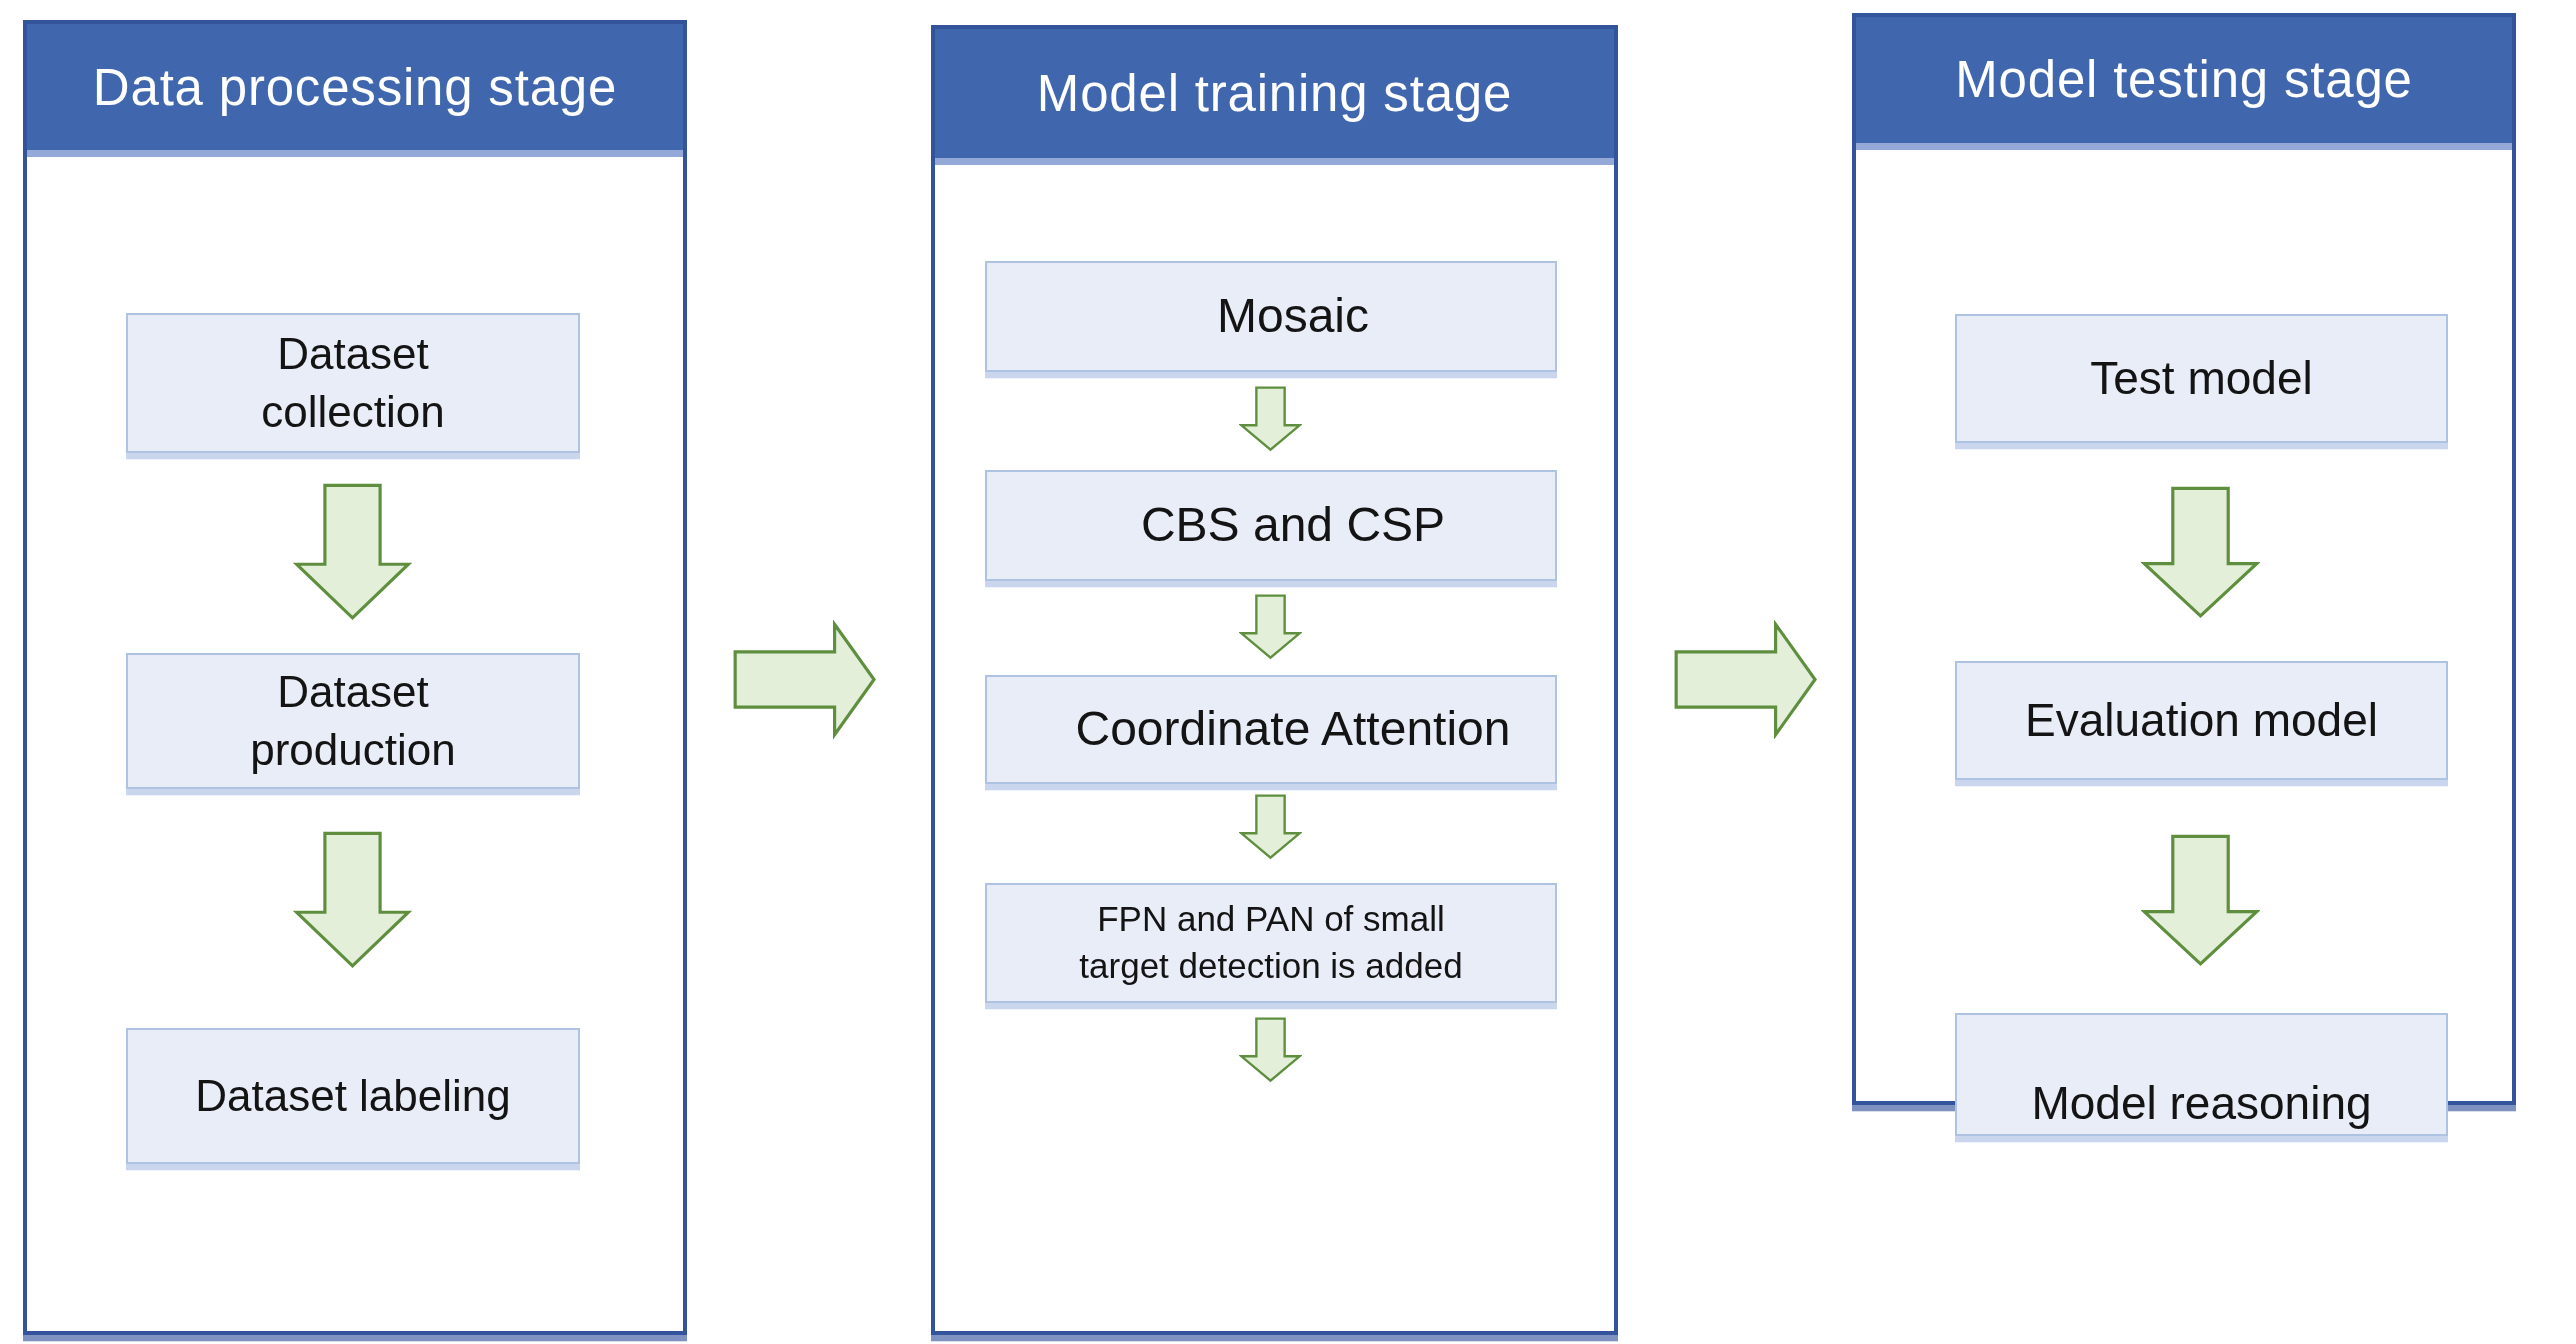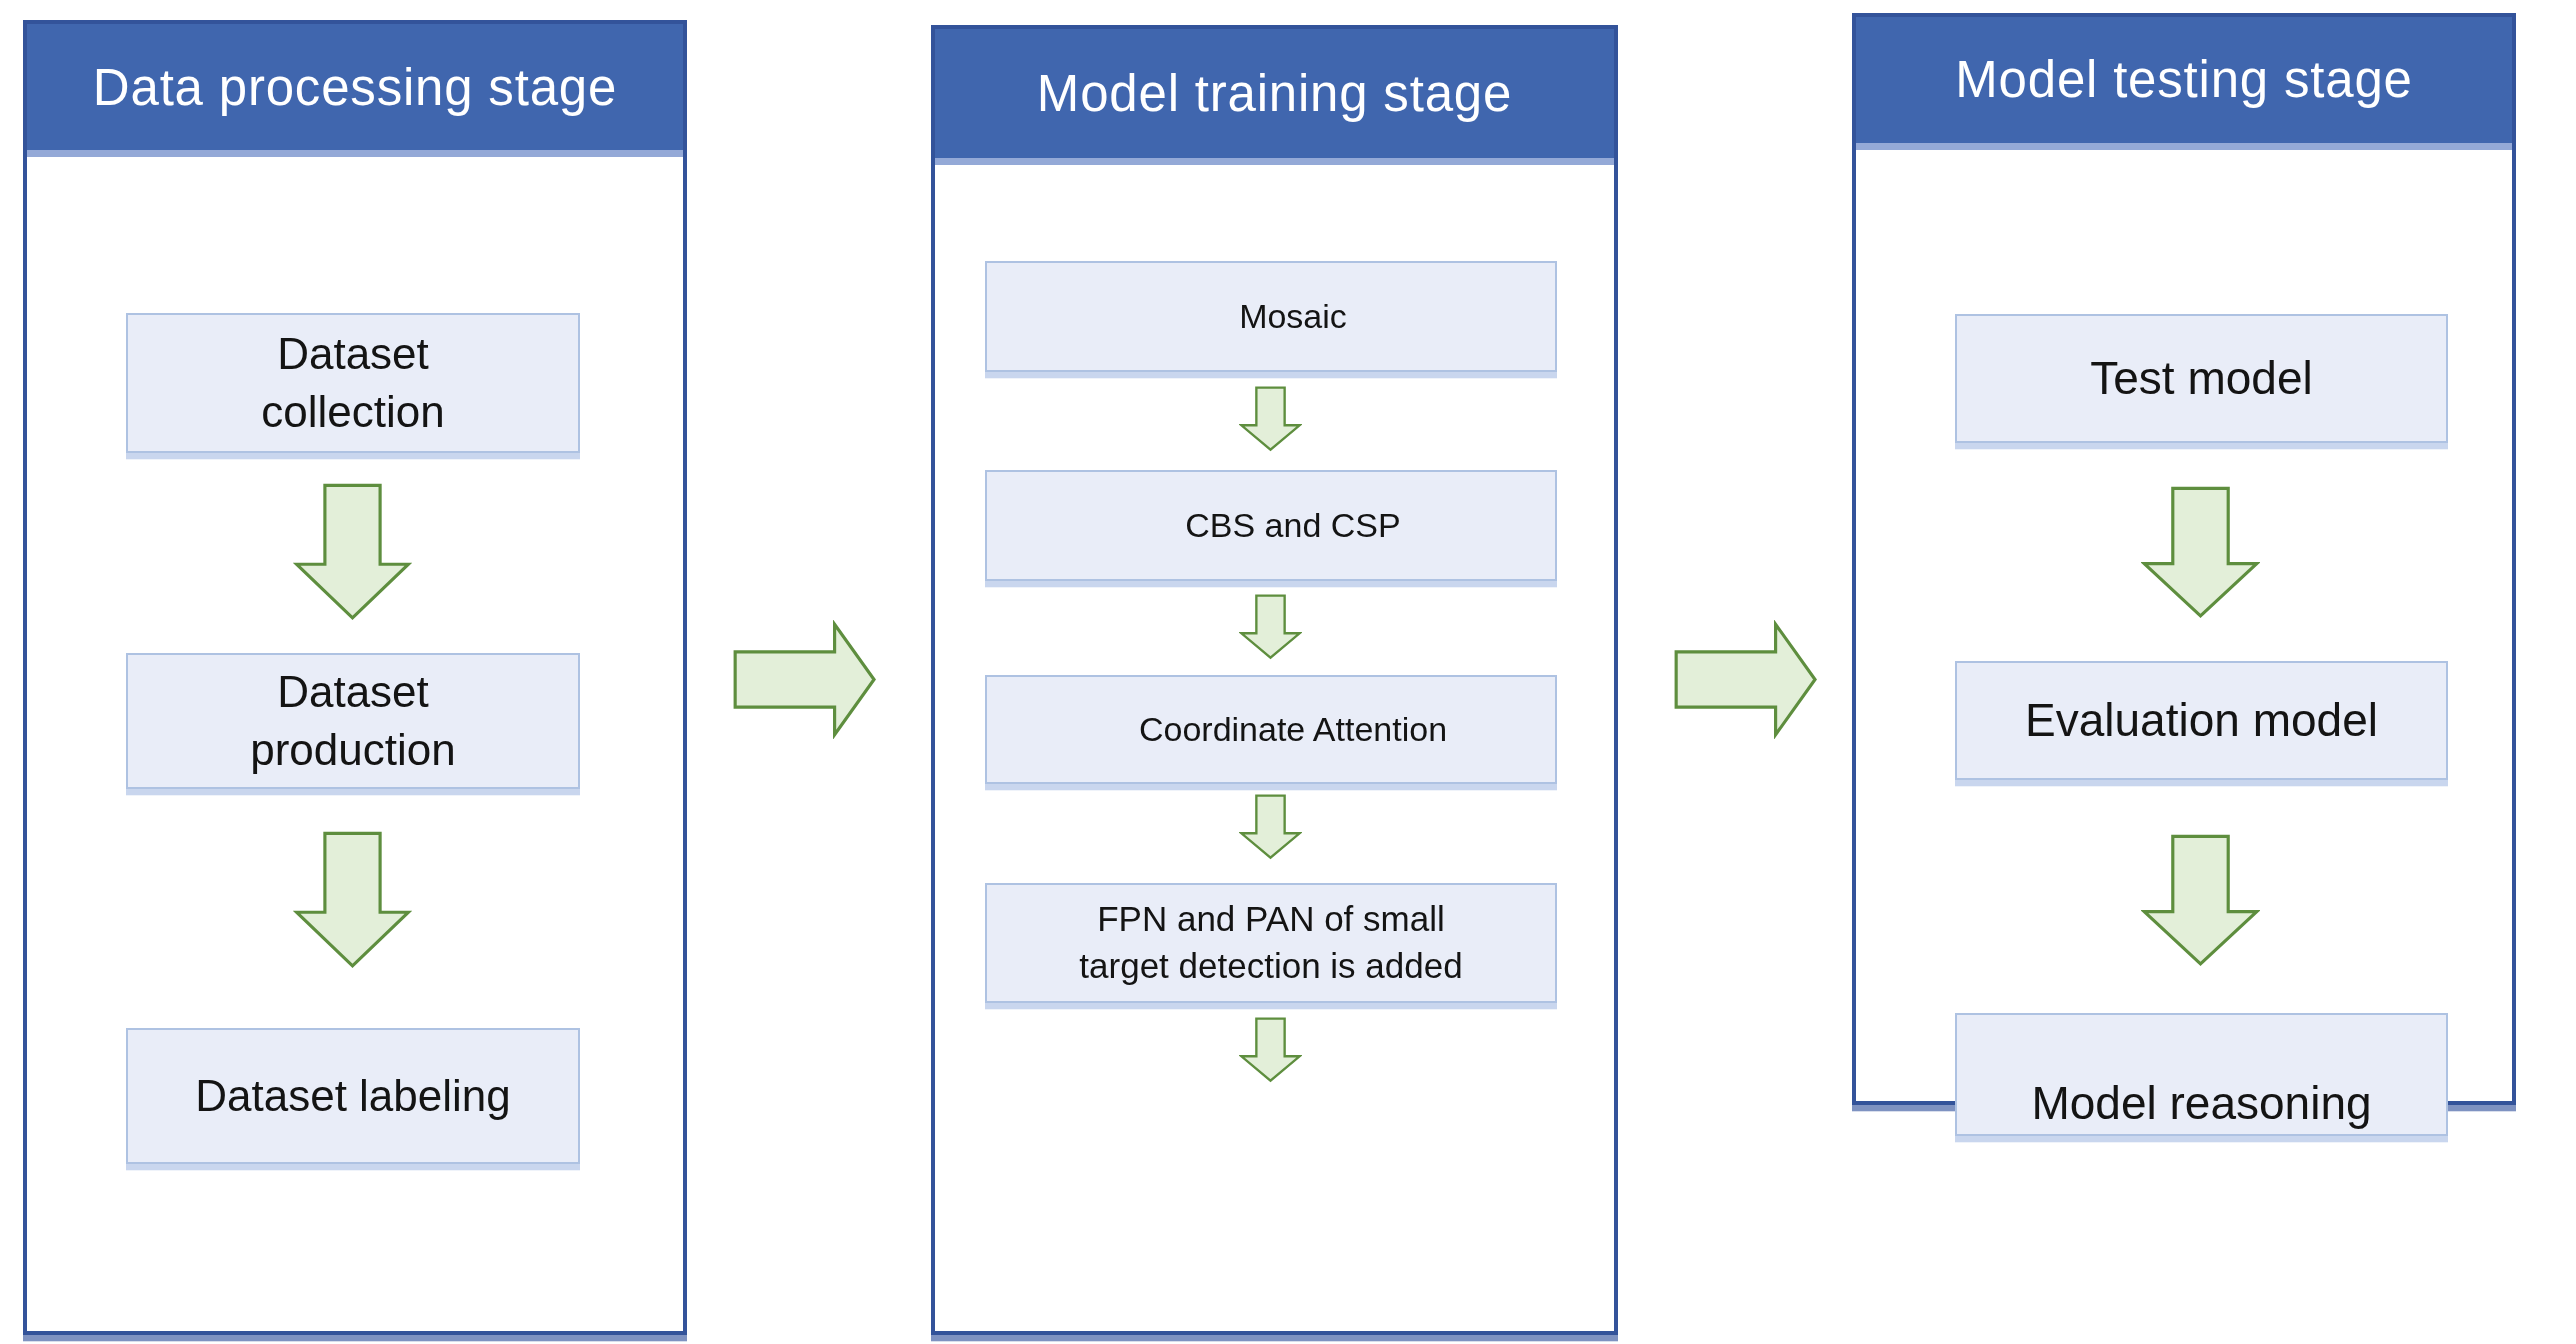--- a/index.html
+++ b/index.html
@@ -33,21 +33,21 @@
     box-sizing:border-box;
     background:#E9EDF8;
     border:2.4px solid #AEC2E2;
     box-shadow:0 6.3px 0 0 #C9D6EE;
     display:flex;align-items:center;justify-content:center;
     text-align:center;
     color:#141414;
   }
   .flow-box .box-label{white-space:pre-line;line-height:1.32;}
   .fs-left{font-size:44px;}
-  .fs-mid{font-size:34px;padding-left:44px;}
+  .fs-mid{font-size:48px;padding-left:44px;}
   .fs-mid-small{font-size:35px;}
   .fs-right{font-size:46px;}
   .arrow{position:absolute;line-height:0;}
   svg{display:block;}
 </style>
 </head>
 <body>
 
 <div class="canvas">
 

